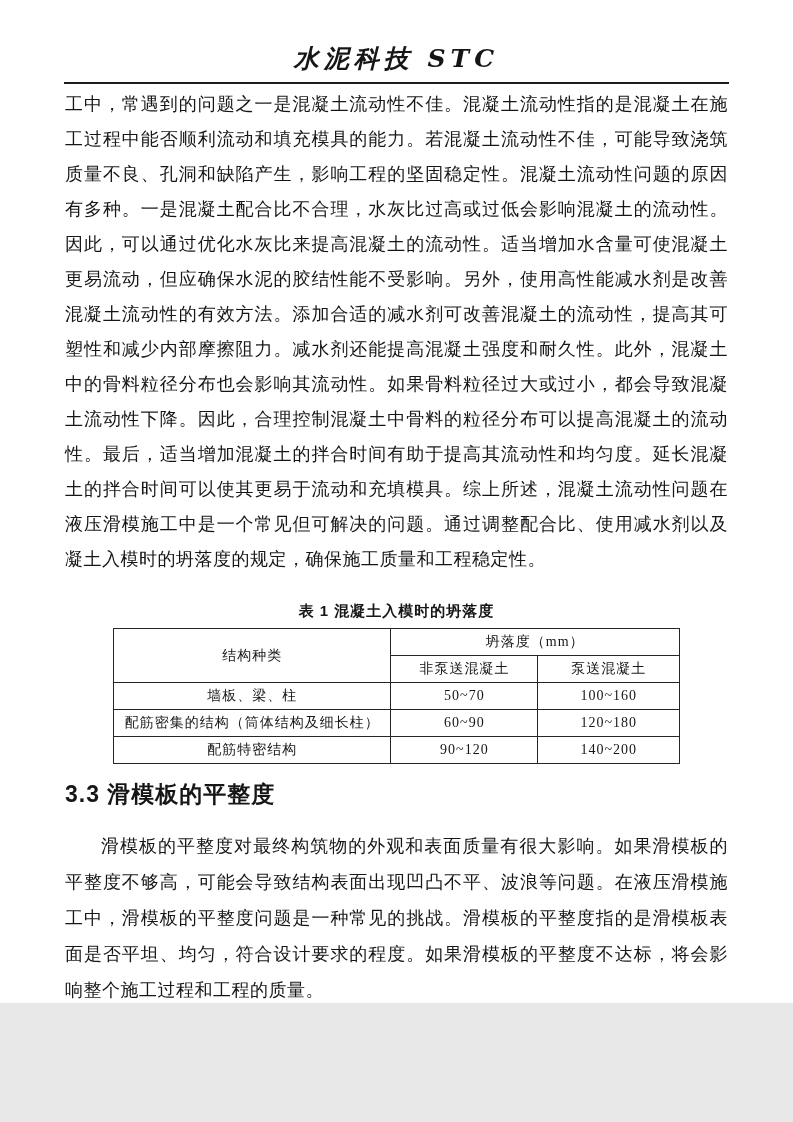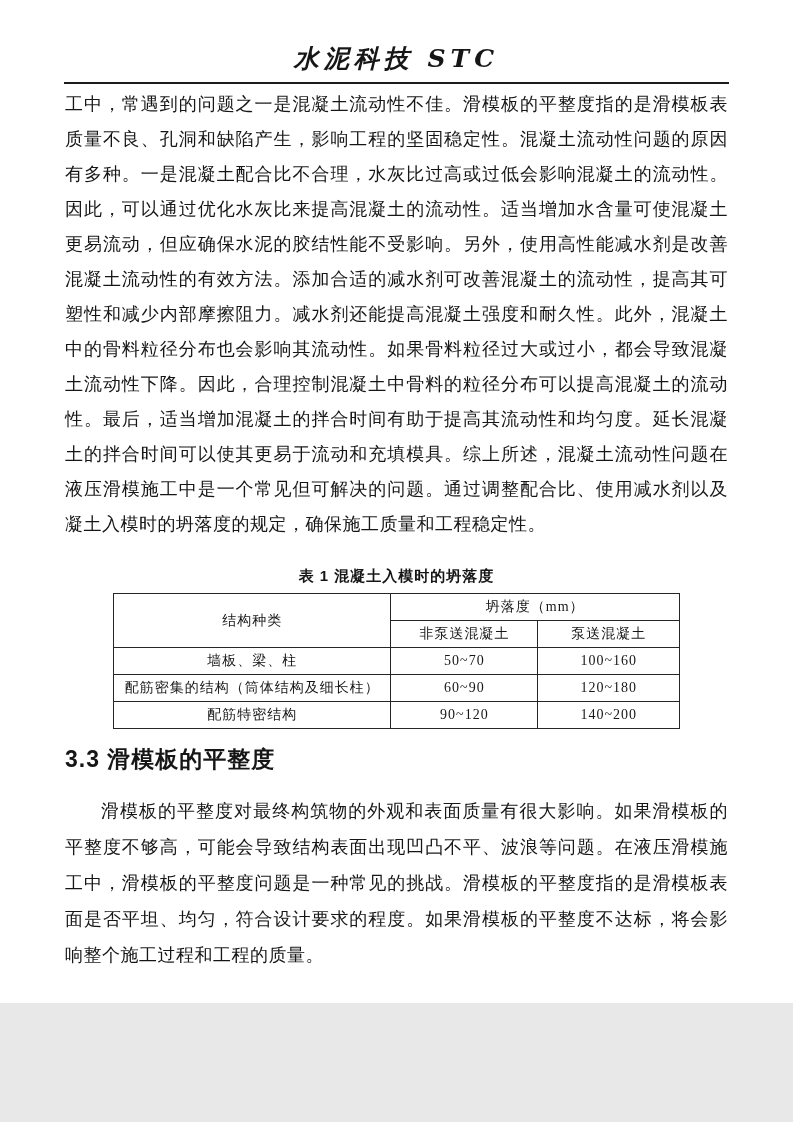--- a/index.html
+++ b/index.html
@@ -102,21 +102,22 @@
 <body>
 
 <div class="page">
 
   <div class="journal-title">水泥科技 STC</div>
   <div class="header-rule"></div>
 
   <div class="content">
 
     <div>
-      <div class="bline">工中，常遇到的问题之一是混凝土流动性不佳。滑模板的平整度指的是滑模板表</div>
+      <div class="bline">工中，常遇到的问题之一是混凝土流动性不佳。混凝土流动性指的是混凝土在施</div>
+      <div class="bline">工过程中能否顺利流动和填充模具的能力。若混凝土流动性不佳，可能导致浇筑</div>
       <div class="bline">质量不良、孔洞和缺陷产生，影响工程的坚固稳定性。混凝土流动性问题的原因</div>
       <div class="bline">有多种。一是混凝土配合比不合理，水灰比过高或过低会影响混凝土的流动性。</div>
       <div class="bline">因此，可以通过优化水灰比来提高混凝土的流动性。适当增加水含量可使混凝土</div>
       <div class="bline">更易流动，但应确保水泥的胶结性能不受影响。另外，使用高性能减水剂是改善</div>
       <div class="bline">混凝土流动性的有效方法。添加合适的减水剂可改善混凝土的流动性，提高其可</div>
       <div class="bline">塑性和减少内部摩擦阻力。减水剂还能提高混凝土强度和耐久性。此外，混凝土</div>
       <div class="bline">中的骨料粒径分布也会影响其流动性。如果骨料粒径过大或过小，都会导致混凝</div>
       <div class="bline">土流动性下降。因此，合理控制混凝土中骨料的粒径分布可以提高混凝土的流动</div>
       <div class="bline">性。最后，适当增加混凝土的拌合时间有助于提高其流动性和均匀度。延长混凝</div>
       <div class="bline">土的拌合时间可以使其更易于流动和充填模具。综上所述，混凝土流动性问题在</div>

